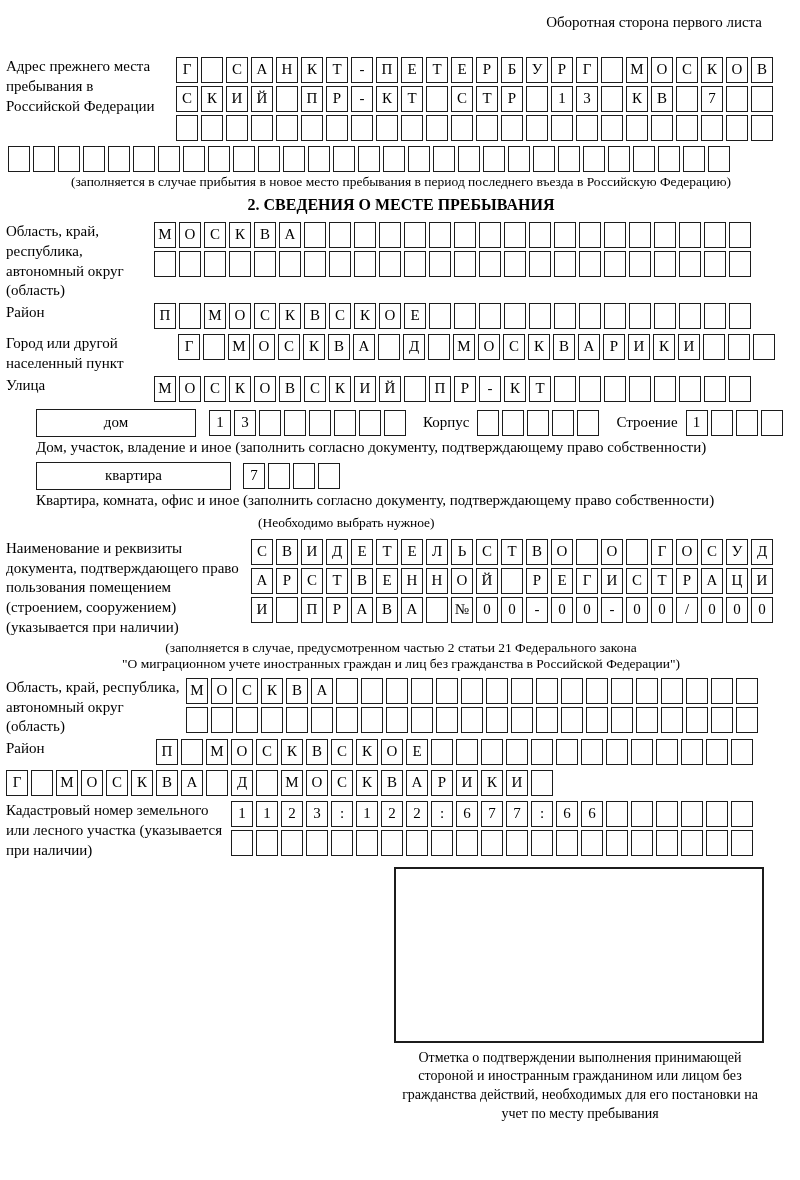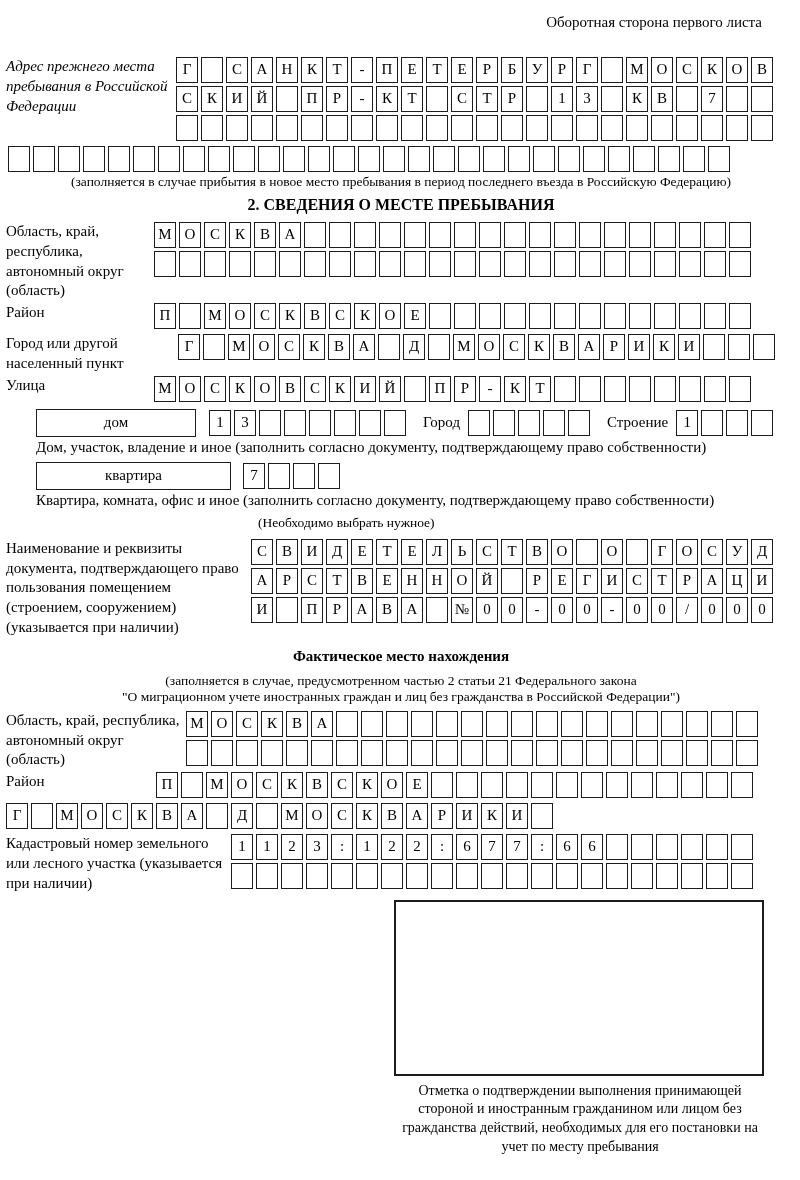--- a/index.html
+++ b/index.html
@@ -4,21 +4,21 @@
 <style>
   * { margin:0; padding:0; box-sizing:border-box; }
   html,body { background:#fff; }
   body { font-family:"Liberation Serif", serif; color:#000; }
   .page { width:800px; height:1180px; position:relative; padding:14px 4px 0 6px; overflow:hidden; background:#fff; }
 
   .hdr { text-align:right; font-size:15px; padding-right:34px; margin-bottom:26px; }
 
   .frow { display:flex; align-items:flex-start; margin-bottom:2px; }
   .flabel { flex:none; font-size:15px; line-height:1.32; padding-right:6px; }
-  .w170{width:170px;font-style:italic;} .w148{width:148px;} .w172{width:172px;} .w150{width:150px;}
+  .w170{width:170px;} .w148{width:148px;} .w172{width:172px;} .w150{width:150px;}
   .w180{width:180px;} .w225{width:225px;} .w245{width:245px;}
 
   .rows { display:block; }
   .boxrow { display:flex; flex-wrap:nowrap; margin-bottom:3px; }
   .cbox { flex:none; width:22px; height:26px; border:1.6px solid #1c1c1c; margin-right:3px;
           text-align:center; font-size:15px; line-height:23px; font-family:"Liberation Serif", serif; }
 
   .fullrow { margin:0 0 2px 2px; }
 
   .caption-center { text-align:center; font-size:13.5px; margin-bottom:6px; }
@@ -323,21 +323,21 @@
     <div class="boxrow" style="margin-bottom:0">
         <span class="cbox">1</span>
         <span class="cbox">3</span>
         <span class="cbox"></span>
         <span class="cbox"></span>
         <span class="cbox"></span>
         <span class="cbox"></span>
         <span class="cbox"></span>
         <span class="cbox"></span>
       </div>
-    <span class="inline-lbl">Город</span>
+    <span class="inline-lbl">Корпус</span>
     <div class="boxrow" style="margin-bottom:0">
         <span class="cbox"></span>
         <span class="cbox"></span>
         <span class="cbox"></span>
         <span class="cbox"></span>
         <span class="cbox"></span>
       </div>
     <span class="inline-lbl">Строение</span>
     <div class="boxrow" style="margin-bottom:0">
         <span class="cbox">1</span>
@@ -431,21 +431,20 @@
           <span class="cbox">0</span>
           <span class="cbox">0</span>
           <span class="cbox">/</span>
           <span class="cbox">0</span>
           <span class="cbox">0</span>
           <span class="cbox">0</span>
         </div>
     </div>
   </div>
 
-  <div class="sub-title">Фактическое место нахождения</div>
   <div class="caption-center" style="margin-bottom:0">(заполняется в случае, предусмотренном частью 2 статьи 21 Федерального закона</div>
   <div class="caption-center">"О миграционном учете иностранных граждан и лиц без гражданства в Российской Федерации")</div>
 
   <div class="frow">
     <div class="flabel w180">Область, край, республика, автономный округ (область)</div>
     <div class="rows">
       <div class="boxrow">
           <span class="cbox">М</span>
           <span class="cbox">О</span>
           <span class="cbox">С</span>

